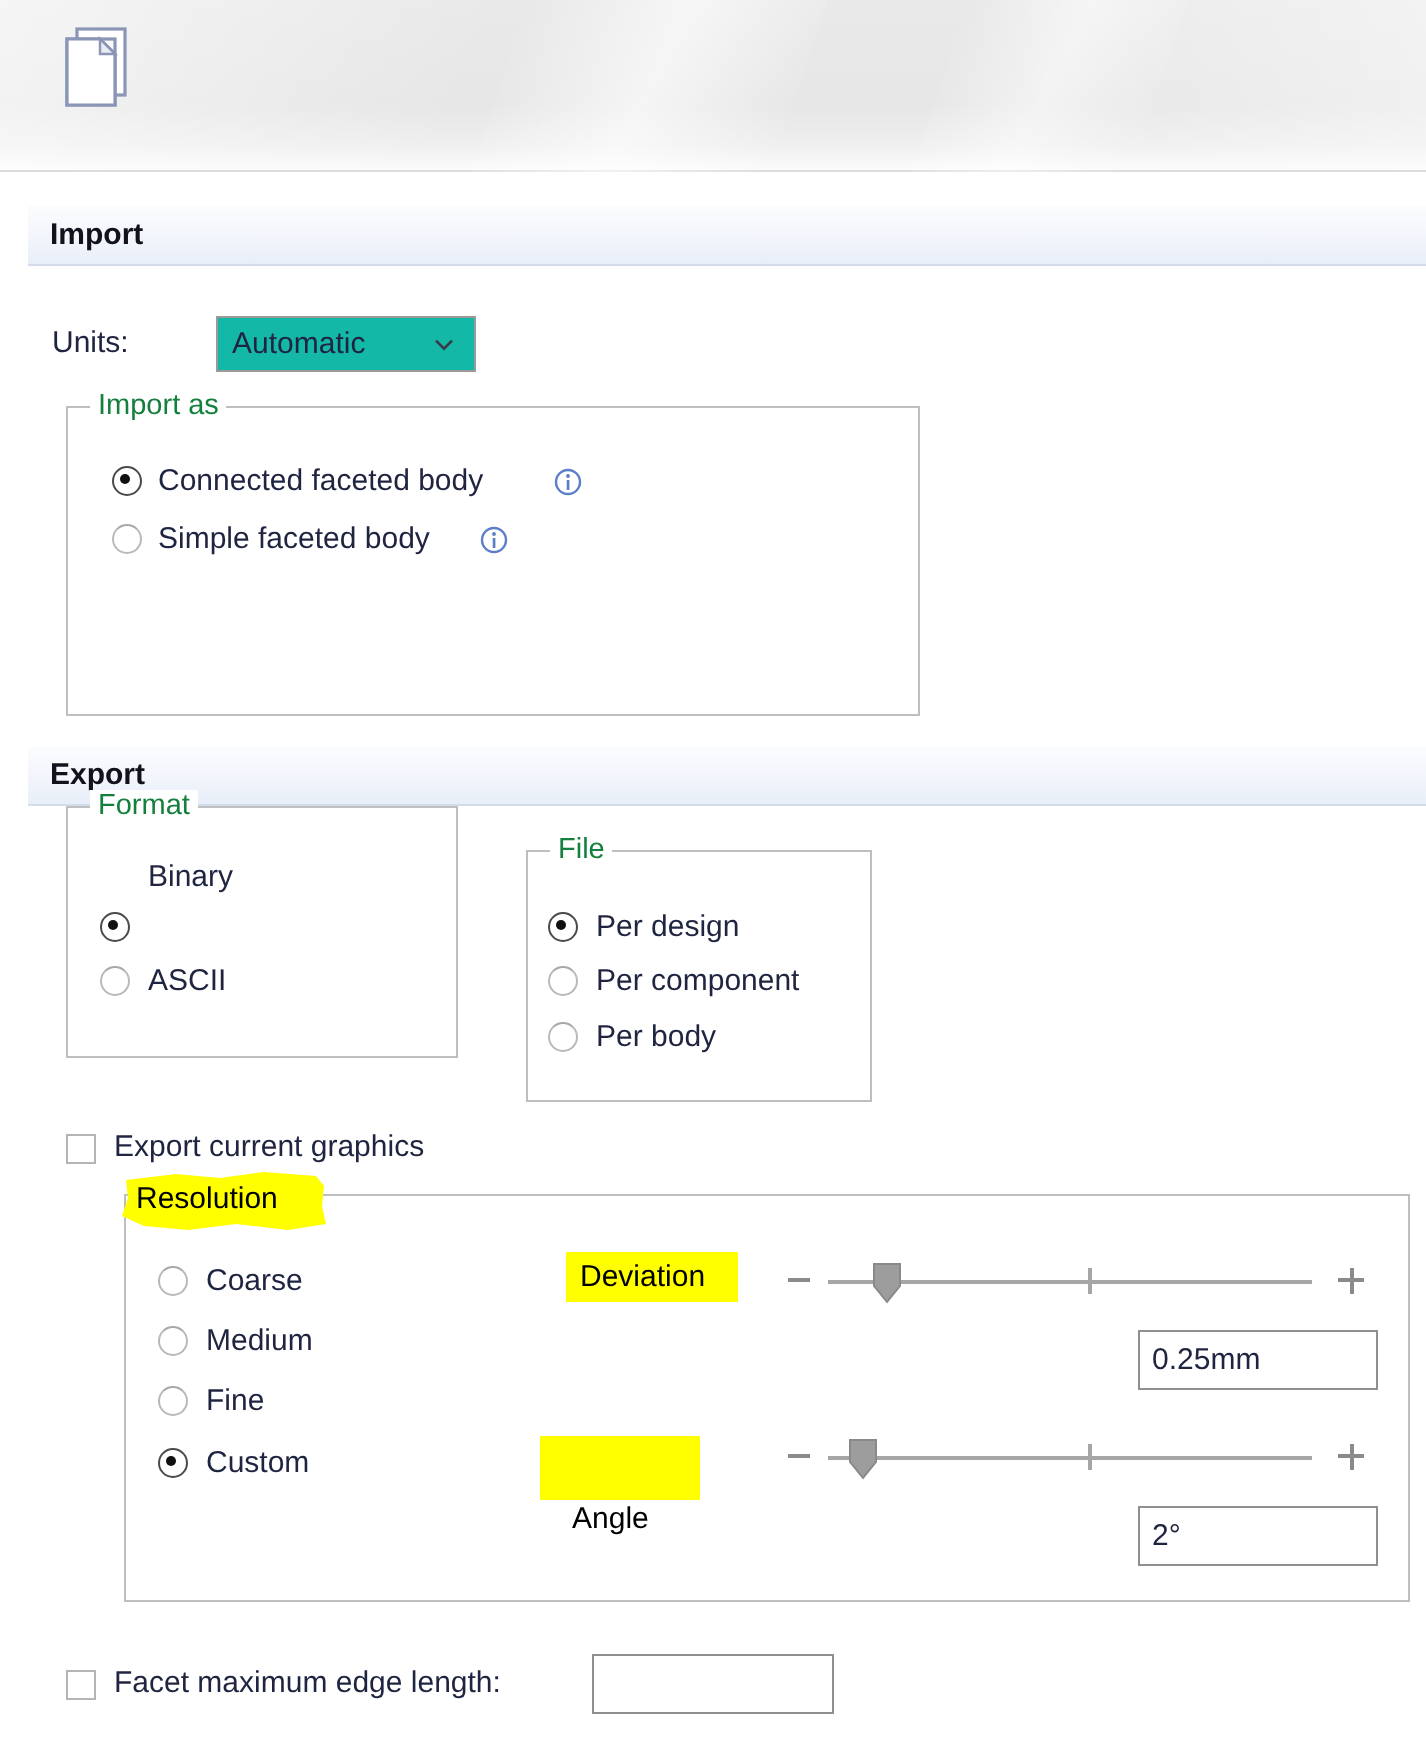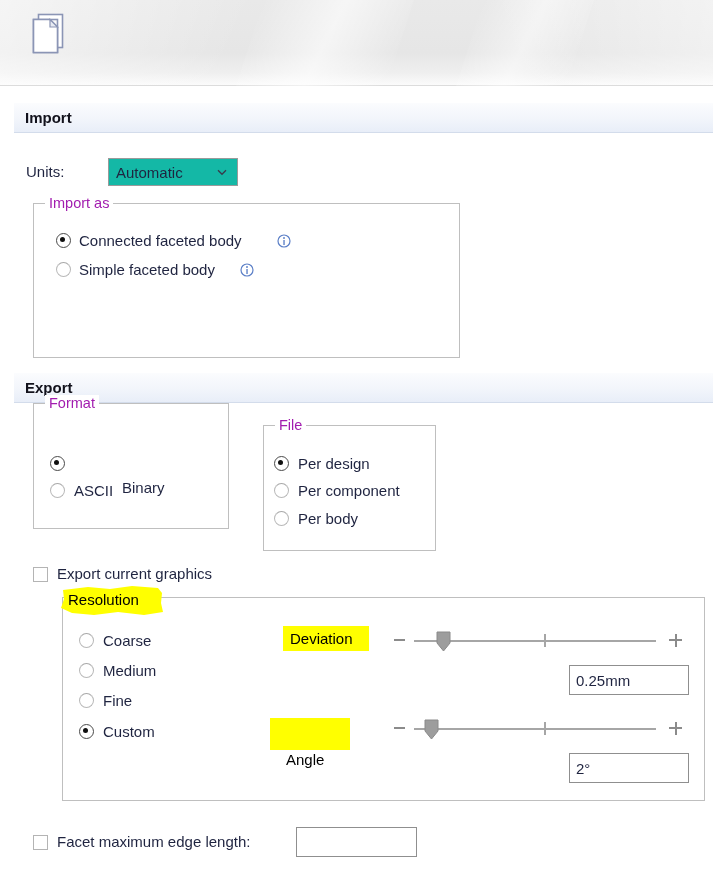--- a/index.html
+++ b/index.html
@@ -50,21 +50,21 @@
   }
 
   
   .lab { position: absolute; font-size: 15px; color: #1f2440; white-space: nowrap; }
 
   .fieldset {
     position: absolute; border: 1px solid #bfbfbf; background: transparent;
   }
   .fieldset > .legend {
     position: absolute; top: -9px; left: 11px; padding: 0 4px;
-    background: #ffffff; font-size: 14.5px; color: #a21caf; white-space: nowrap;
+    background: #ffffff; font-size: 14.5px; color: #15803d; white-space: nowrap;
   }
 
   .radio { position: absolute; width: 15px; height: 15px; border-radius: 50%; }
   .radio.off {
     border: 1.6px solid #b9b9b9;
     background: #ffffff;
     border-top-color: #a8a8a8;
   }
   .radio.on {
     border: 1.6px solid #4a4a4a;
@@ -180,21 +180,21 @@
 </svg>
 
 <div class="section-band" style="top:373px;">
   <div class="lbl">Export</div>
 </div>
 
 <div class="fieldset" style="left:33px; top:403px; width:196px; height:126px;">
   <div class="legend">Format</div>
 </div>
 <div class="radio on" style="left:50px; top:456px;"></div>
-<div class="lab" style="left:74px; top:479px;margin-left:48px;">Binary</div>
+<div class="lab" style="left:74px; top:430px;">Binary</div>
 <div class="radio off" style="left:50px; top:483px;"></div>
 <div class="lab" style="left:74px; top:482px;">ASCII</div>
 
 <div class="fieldset" style="left:263px; top:425px; width:173px; height:126px;">
   <div class="legend">File</div>
 </div>
 <div class="radio on" style="left:274px; top:456px;"></div>
 <div class="lab" style="left:298px; top:455px;">Per design</div>
 <div class="radio off" style="left:274px; top:483px;"></div>
 <div class="lab" style="left:298px; top:482px;">Per component</div>

